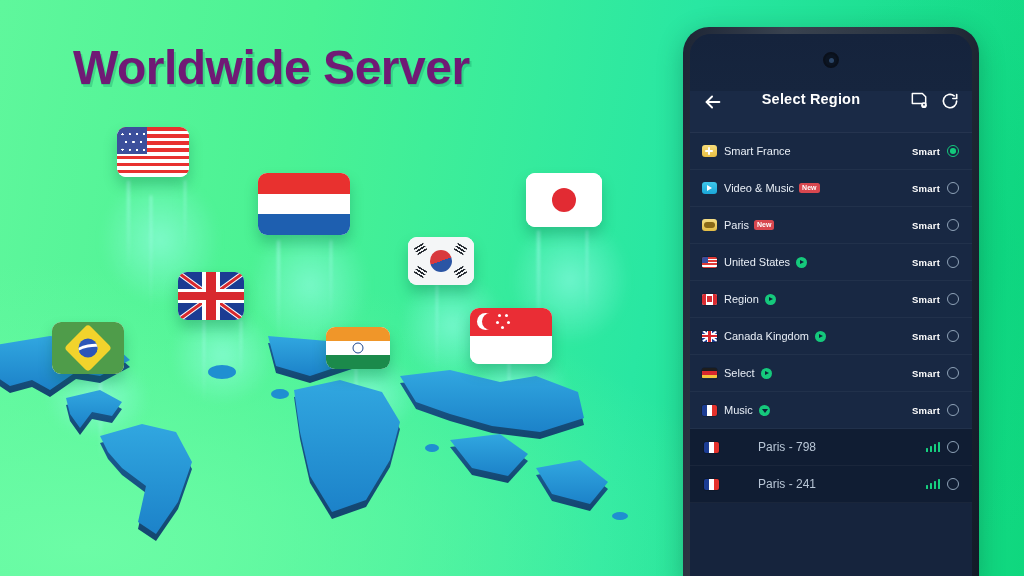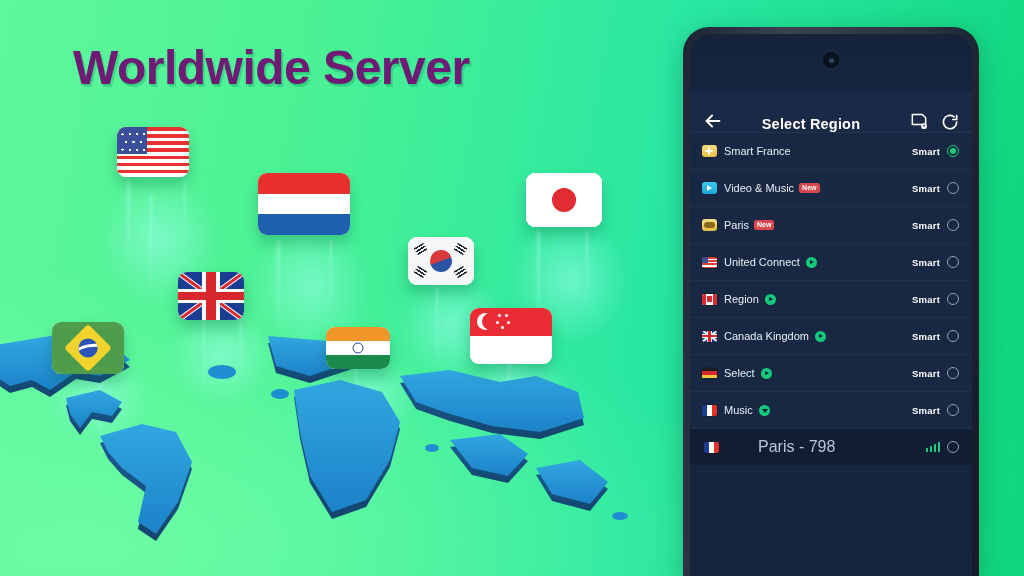--- a/index.html
+++ b/index.html
@@ -78,21 +78,21 @@
     width:16px; height:16px; border-radius:50%;
     background:#0b1422; border:2.5px solid #0a101b;
   }
   #camera::after{
     content:""; position:absolute; left:4px; top:3.5px;
     width:5px; height:5px; border-radius:50%;
     background:#2c4668;
   }
 
   #header {
-    height:42px; display:flex; align-items:flex-end;
+    height:42px; display:flex; align-items:flex-start;
     padding:0 12px; position:relative;
     background:#1a2a46;
     border-bottom:1px solid rgba(255,255,255,.05);
   }
   #backBtn { width:22px; height:22px; position:relative; cursor:pointer; }
   #headerTitle {
     flex:1; text-align:center; color:#fff;
     font-size:14.5px; font-weight:bold; letter-spacing:.2px;
   }
   .hicon { width:20px; height:20px; margin-left:11px; cursor:pointer; }
@@ -109,21 +109,21 @@
   .row .fl {
     width:15px; height:11px; border-radius:2px;
     overflow:hidden; position:relative; flex:0 0 auto;
     margin-right:7px; box-shadow:0 0 0 .5px rgba(0,0,0,.35);
   }
   .row .ico {
     width:15px; height:12px; border-radius:3px; margin-right:7px;
     flex:0 0 auto; position:relative;
   }
   .row .lbl { color:#e8eef6; font-size:11px; white-space:nowrap; }
-  .row.sub .lbl { color:#b8c6d6; font-size:16px;padding-left:32px; }
+  .row.sub .lbl { color:#b8c6d6; font-size:12px;padding-left:32px; }
   .badgeNew {
     margin-left:5px; background:#d8474f; color:#fff;
     font-size:7px; font-weight:bold; padding:1px 3px 1.5px;
     border-radius:2.5px; line-height:1;
   }
   .playdot {
     margin-left:6px; width:11px; height:11px; border-radius:50%;
     background:#15c97c; position:relative; flex:0 0 auto;
   }
   .playdot::after{
@@ -392,21 +392,21 @@
           <span class="right">
             <span class="smart">Smart</span>
             <span class="radio"></span>
           </span>
         </div>
         <div class="row">
           <div class="fl">
             <div style="position:absolute;inset:0;background:repeating-linear-gradient(to bottom,#e03a35 0 1.6px,#fff 1.6px 3.2px);"></div>
             <div style="position:absolute;left:0;top:0;width:42%;height:55%;background:#3a4f9e;"></div>
           </div>
-          <span class="lbl">United Connect</span>
+          <span class="lbl">United States</span>
           <span class="playdot"></span>
           <span class="right">
             <span class="smart">Smart</span>
             <span class="radio"></span>
           </span>
         </div>
         <div class="row">
           <div class="fl" style="background:#fff;">
             <div style="position:absolute;left:0;top:0;width:26%;height:100%;background:#d82c32;"></div>
             <div style="position:absolute;right:0;top:0;width:26%;height:100%;background:#d82c32;"></div>
@@ -471,15 +471,32 @@
           <span class="right">
             <div class="bars">
               <i style="height:4px;opacity:1"></i>
               <i style="height:6px;opacity:1"></i>
               <i style="height:8px;opacity:1"></i>
               <i style="height:10px;opacity:1"></i>
             </div>
             <span class="radio"></span>
           </span>
         </div>
+        <div class="row sub">
+          <div class="fl">
+            <div class="fr-blue"></div>
+            <div class="fr-wht"></div>
+            <div class="fr-red"></div>
+          </div>
+          <span class="lbl">Paris - 241</span>
+          <span class="right">
+            <div class="bars">
+              <i style="height:4px;opacity:1"></i>
+              <i style="height:6px;opacity:1"></i>
+              <i style="height:8px;opacity:1"></i>
+              <i style="height:10px;opacity:1"></i>
+            </div>
+            <span class="radio"></span>
+          </span>
+        </div>
       </div>
   </div>
 </div>
 
 </body></html>

